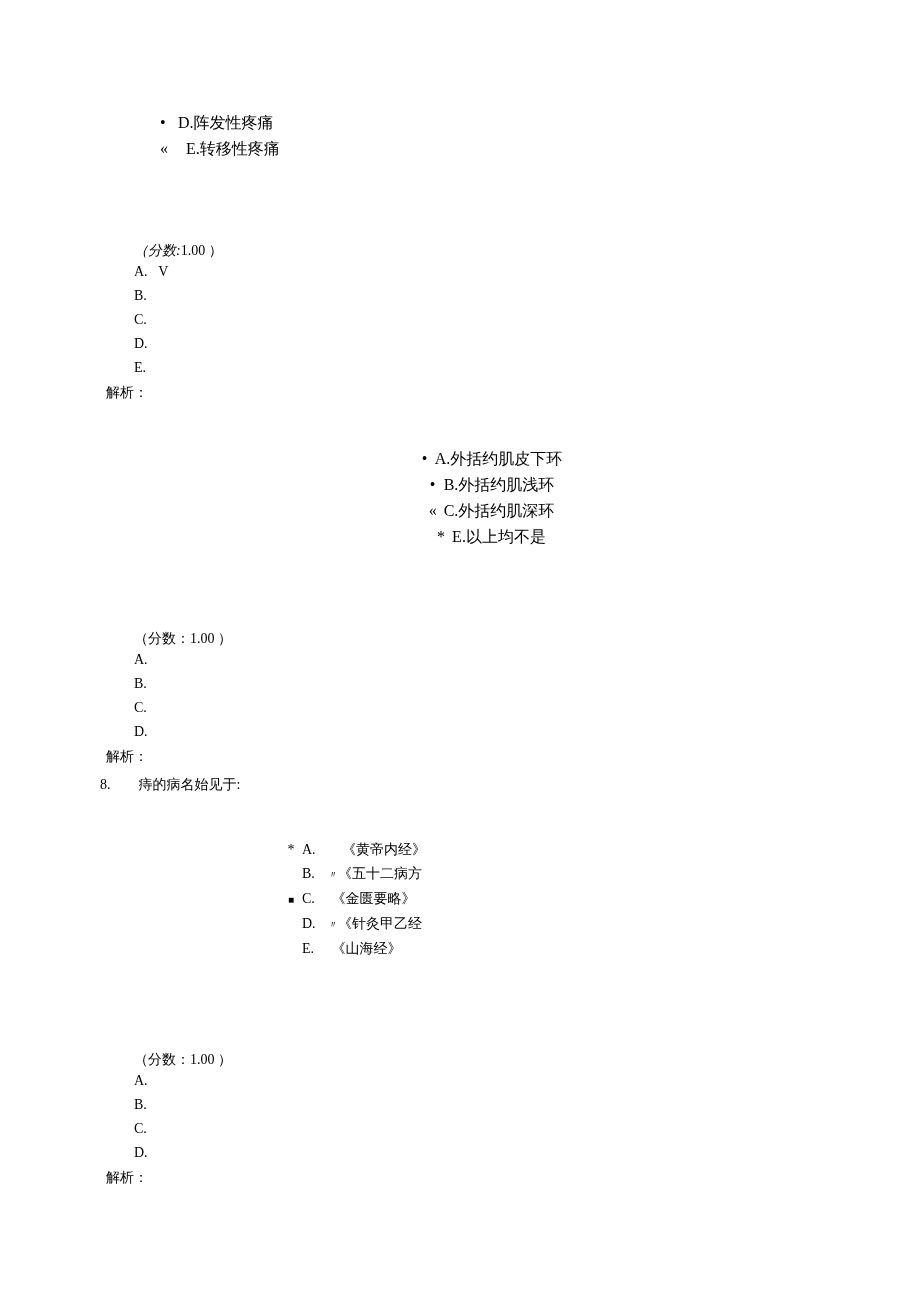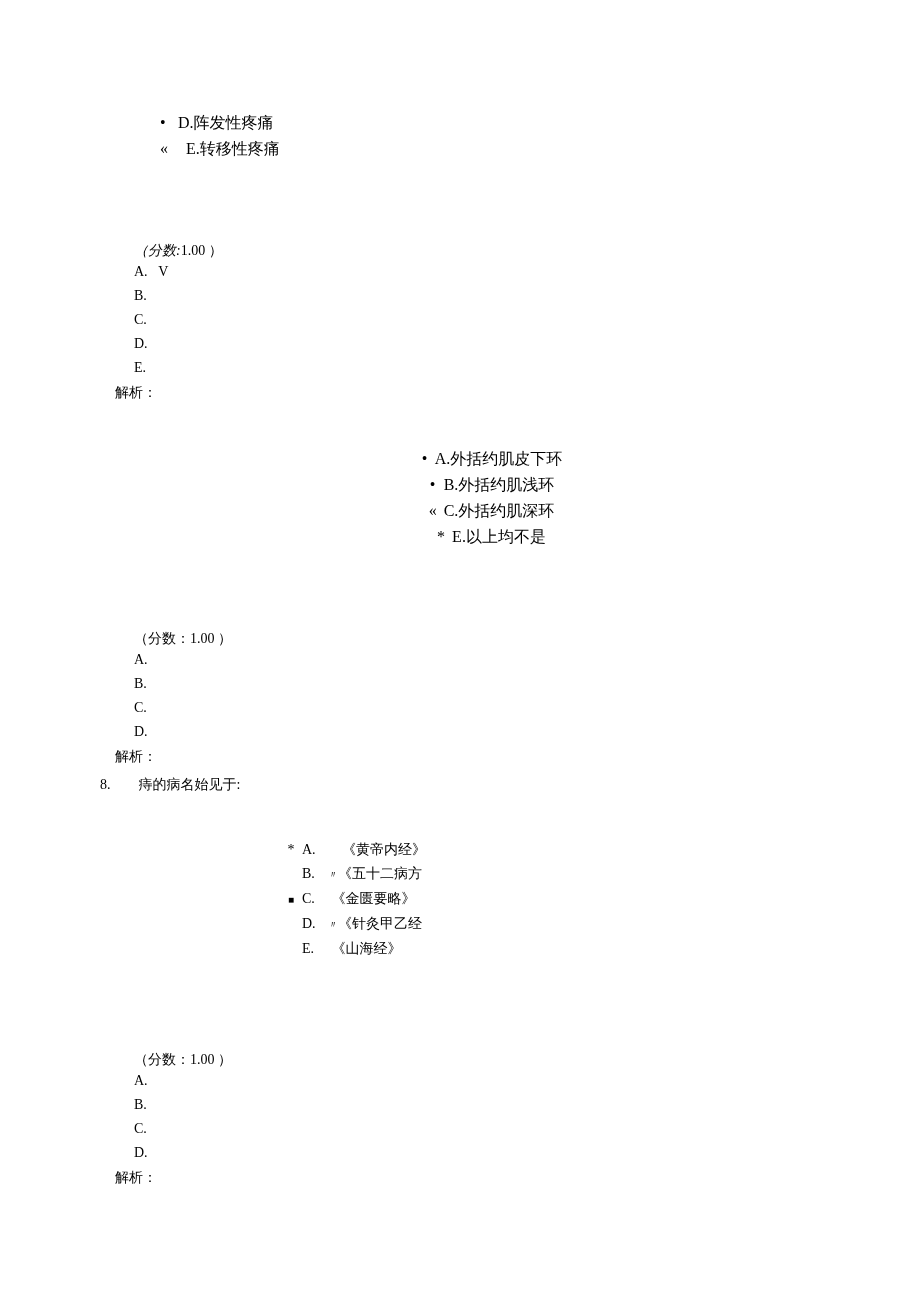--- a/index.html
+++ b/index.html
@@ -41,21 +41,21 @@
     font-size: 14px;
   }
   .score-italic {
     font-style: italic;
   }
   .letters {
     margin-left: 34px;
     line-height: 24px;
   }
   .analysis {
-    margin-left: 15px;
+    margin-left: 6px;
     line-height: 26px;
   }
   .qline {
     margin-left: 0;
     margin-top: 2px;
     line-height: 26px;
   }
   .qnum {
     display: inline-block;
     width: 28px;

